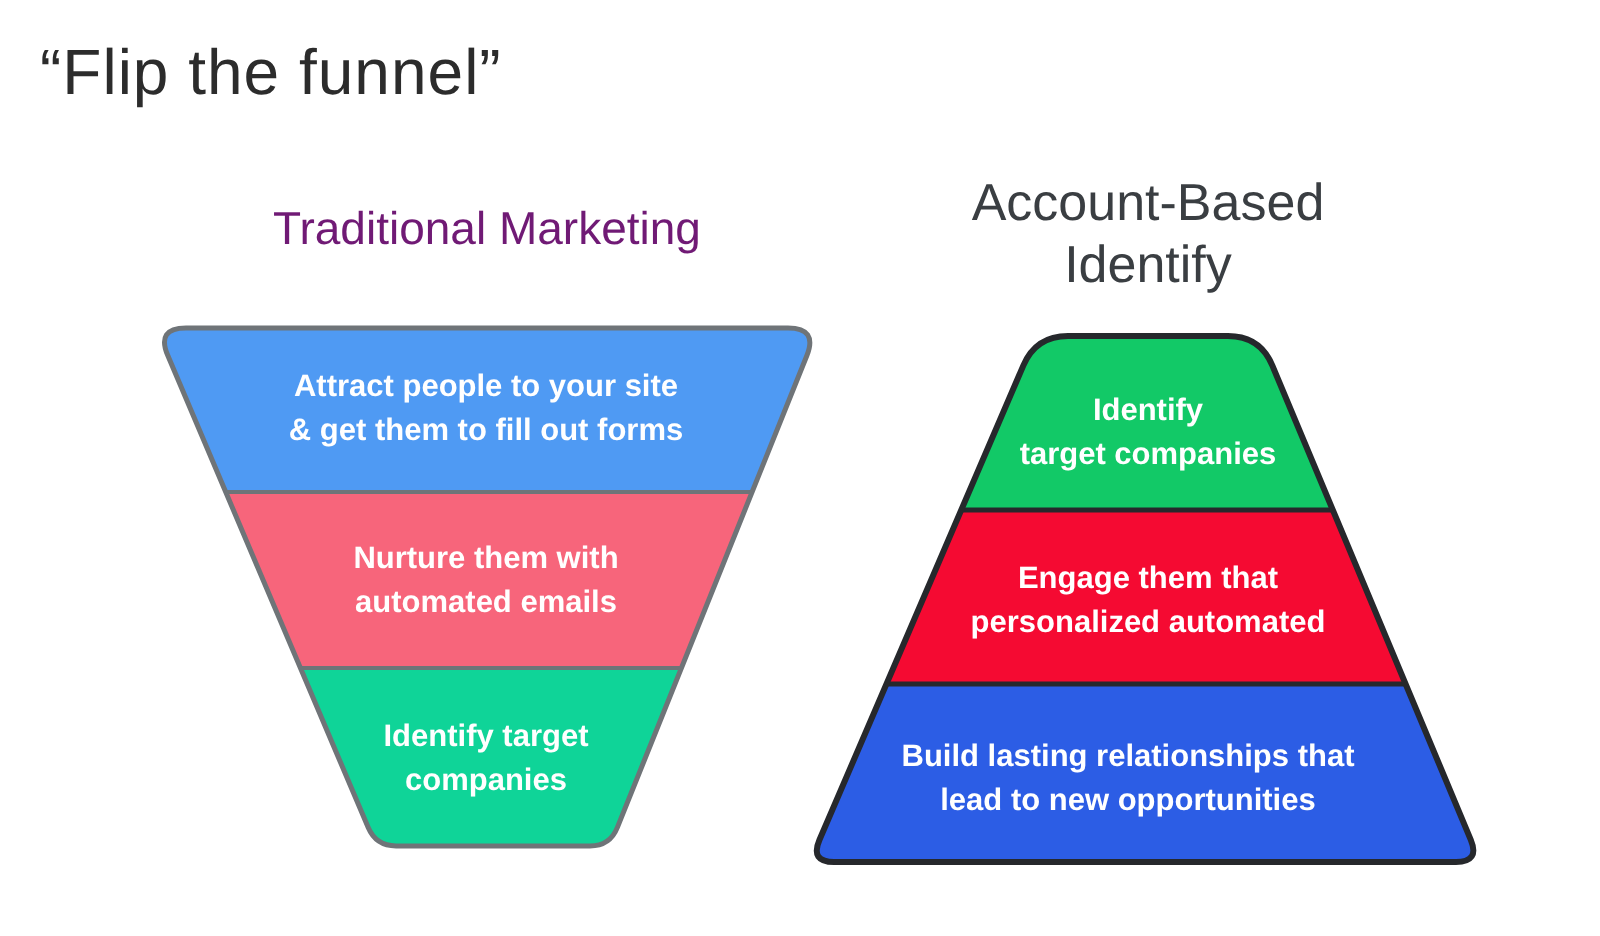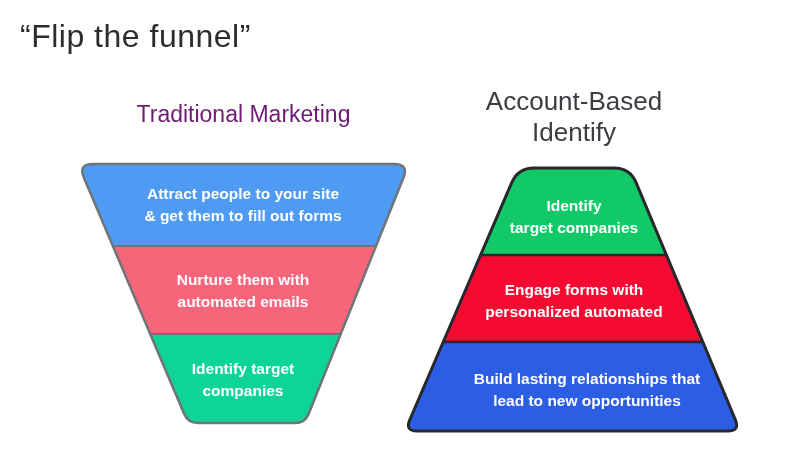--- a/index.html
+++ b/index.html
@@ -30,21 +30,21 @@
   .label{
     position:absolute;text-align:center;
     color:#ffffff;font-weight:700;font-size:15.5px;line-height:22px;
   }
   .label span{display:block;}
   .lbl-t0{left:93px;top:183px;width:300px;}
   .lbl-t1{left:108px;top:269px;width:270px;}
   .lbl-t2{left:133px;top:358px;width:220px;}
   .lbl-a0{left:459px;top:195px;width:230px;}
   .lbl-a1{left:439px;top:279px;width:270px;}
-  .lbl-a2{left:430px;top:368px;width:314px;}
+  .lbl-a2{left:407px;top:368px;width:314px;}
 </style>
 </head>
 <body>
 
 <div class="slide">
 
   <div class="slide-title">“Flip the funnel”</div>
 
   <div class="heading-trad">Traditional Marketing</div>
 
@@ -93,21 +93,21 @@
   <div class="label lbl-a0">
     <span>Identify</span>
     <span>target companies</span>
   </div>
 
   <div class="label lbl-t2">
     <span>Identify target</span>
     <span>companies</span>
   </div>
   <div class="label lbl-a1">
-    <span>Engage forms with</span>
+    <span>Engage them that</span>
     <span>personalized automated</span>
   </div>
   <div class="label lbl-a2">
     <span>Build lasting relationships that</span>
     <span>lead to new opportunities</span>
   </div>
 
 </div>
 
 </body></html>

